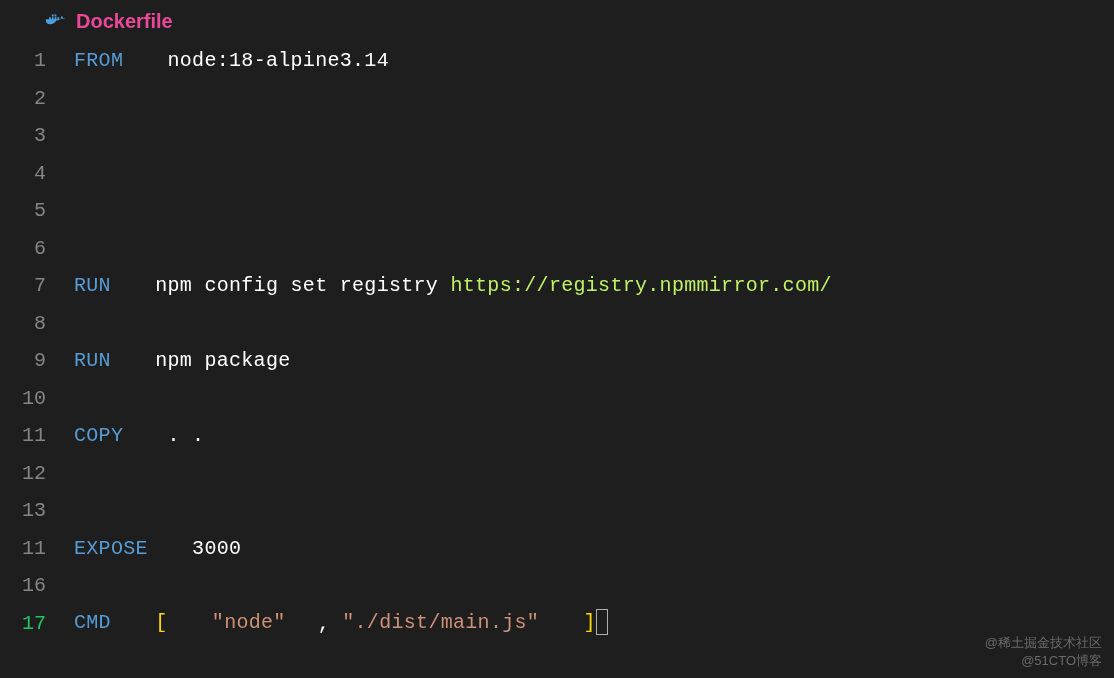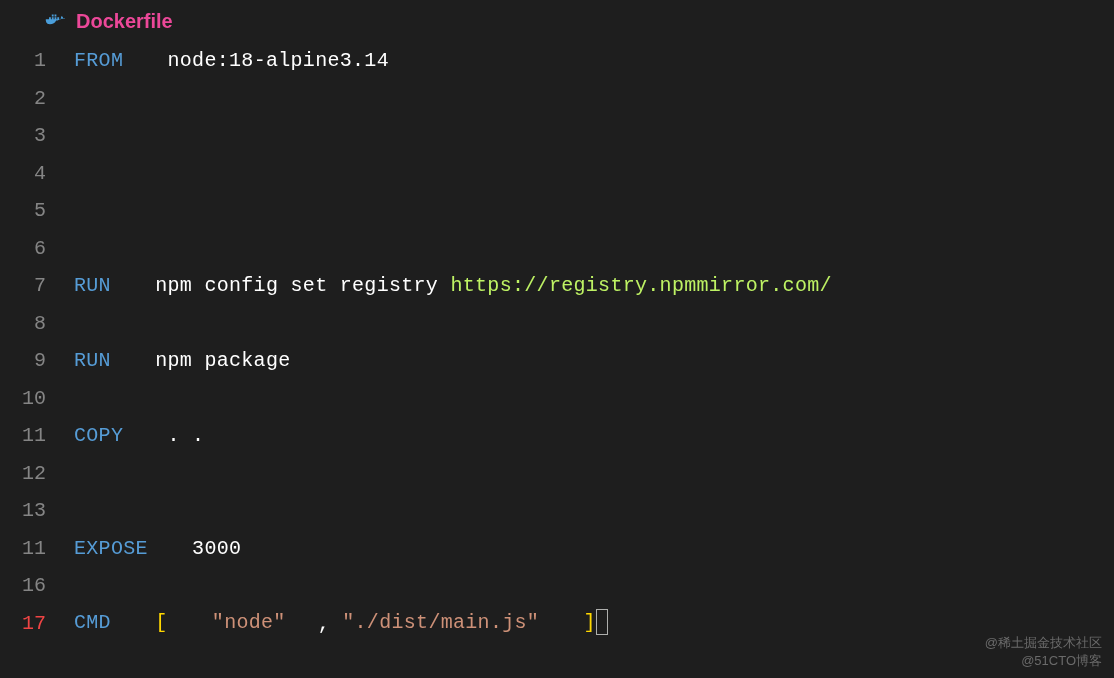--- a/index.html
+++ b/index.html
@@ -91,21 +91,21 @@
       position: absolute;
       right: 12px;
       bottom: 8px;
       color: #6a6a6a;
       font-size: 13px;
       font-family: -apple-system, sans-serif;
       text-align: right;
       line-height: 1.4;
     }
     .active-line .line-number {
-      color: #ef4444;
+      color: #22c55e;
     }
   </style>
 </head>
 <body>
 
 <div class="tab-bar">
   <span class="docker-icon">
     <svg viewBox="0 0 24 24" width="22" height="22" fill="#4a9eda">
       <path d="M13.5 10h-2v-2h2v2zm0-3h-2v-2h2v2zm3 3h-2v-2h2v2zm-6 0h-2v-2h2v2zm-3 0h-2v-2h2v2zm3-3h-2v-2h2v2zm12.5 2.5c-.3-.2-1-.5-2-.3-.1-.9-.6-1.7-1.3-2.3l-.4-.3-.3.4c-.6.7-.8 1.9-.1 2.7-.3.2-.9.4-1.7.4h-15.2c-.2 1.2 0 5.5 4.5 5.5 3.2 0 5.6-1.5 6.7-4.2 1.7.1 3.5-.4 4.3-1.6l.2-.3-.7 0z"></path>
     </svg>

